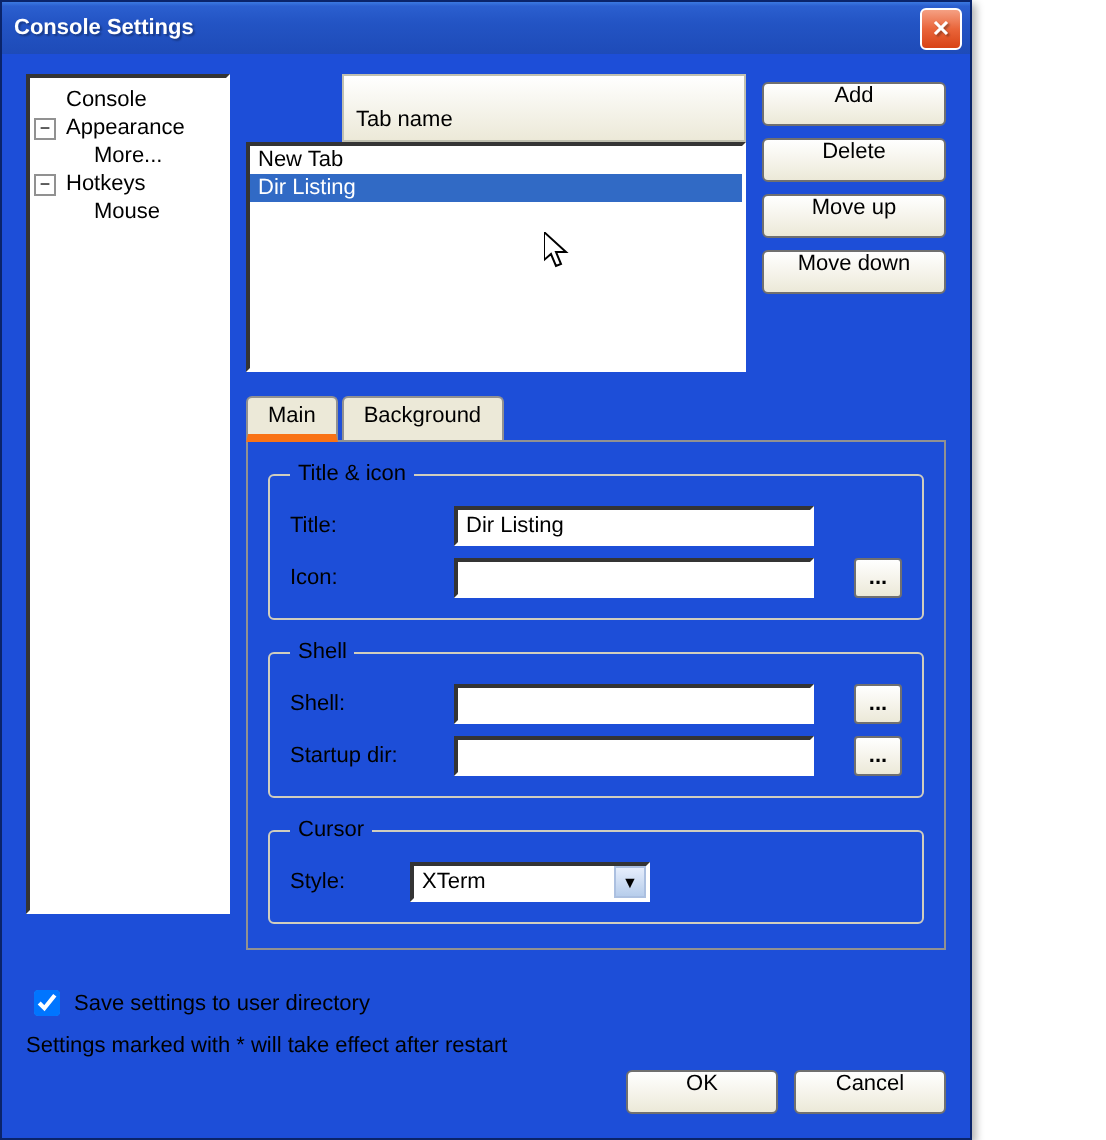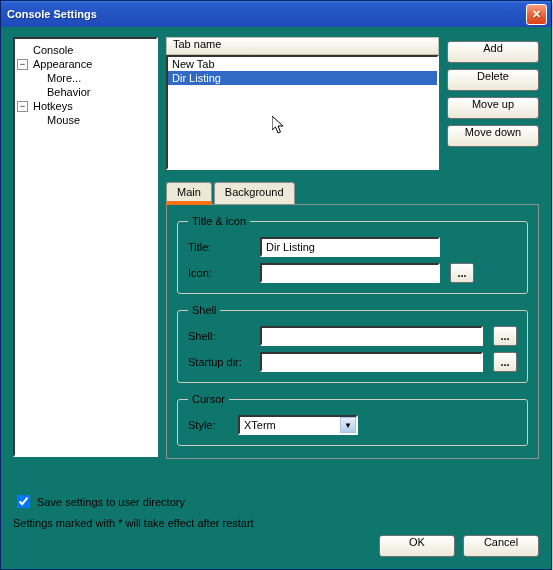--- a/index.html
+++ b/index.html
@@ -1,20 +1,20 @@
 <!DOCTYPE html>
 <html><head>
 <meta charset="utf-8">
 <style>
   * { box-sizing: border-box; font-family: Tahoma, sans-serif; font-size: 11px; }
   body { margin: 0; background: #fff; }
   .window {
-    width: 552px; height: 570px;
+    width: 486px; height: 570px;
     border: 1px solid #0A246A;
-    background: #0f766e;
+    background: #1d4ed8;
     display: flex; flex-direction: column;
     box-shadow: 2px 2px 4px rgba(0,0,0,.3);
     margin: 0;
   }
   .titlebar {
     height: 26px;
     background: linear-gradient(to bottom, #3B79E0 0%, #2B5FCF 8%, #2354C4 40%, #1E4BB8 100%);
     display: flex; align-items: center;
     padding: 0 4px 0 6px;
     color: #fff; font-weight: bold; font-size: 13px;
@@ -73,21 +73,22 @@
   }
   .indent-1 { padding-left: 14px; }
   .right-col { flex: 1; display: flex; flex-direction: column; }
   .tabs-area { display: flex; gap: 8px; }
   .listbox-wrap { flex: 1; }
   .list-header {
     height: 18px;
     background: linear-gradient(to bottom, #fff, #ECE9D8);
     border: 1px solid #C0C0B0;
     border-bottom: 1px solid #C0C0B0;
-    padding: 0 6px;
+    padding: 16px 6px;
+    margin-left: 48px;
   }
   .listbox {
     background: #fff;
     border: 2px inset #fff;
     border-top-color: #888; border-left-color: #888;
     height: 115px;
     overflow: auto;
   }
   .list-item {
     padding: 1px 4px;
@@ -137,21 +138,21 @@
     display: flex; flex-direction: column; gap: 10px;
   }
   fieldset {
     border: 1px solid #D0CDBE;
     border-radius: 3px;
     padding: 8px 10px 10px 10px;
     margin: 0;
   }
   legend { padding: 0 4px; }
   .form-row {
-    display: flex; align-items: center; gap: 10px;
+    display: flex; align-items: center; gap: 20px;
     margin-top: 6px;
   }
   .form-row:first-of-type { margin-top: 2px; }
   .form-label { width: 62px; }
   .text-input {
     flex: 1;
     height: 20px;
     border: 2px inset #fff;
     border-top-color: #888; border-left-color: #888;
     background: #fff;
@@ -228,24 +229,20 @@
             <span class="tree-label">Console</span>
           </div>
           <div class="tree-item indent-0">
             <span class="tree-expand">−</span>
             <span class="tree-label">Appearance</span>
           </div>
           <div class="tree-item indent-1">
             <span class="tree-expand-spacer"></span>
             <span class="tree-label">More...</span>
           </div>
-          <div class="tree-item indent-1">
-            <span class="tree-expand-spacer"></span>
-            <span class="tree-label">Behavior</span>
-          </div>
           <div class="tree-item indent-0">
             <span class="tree-expand">−</span>
             <span class="tree-label">Hotkeys</span>
           </div>
           <div class="tree-item indent-1">
             <span class="tree-expand-spacer"></span>
             <span class="tree-label">Mouse</span>
           </div>
         </div>
 

